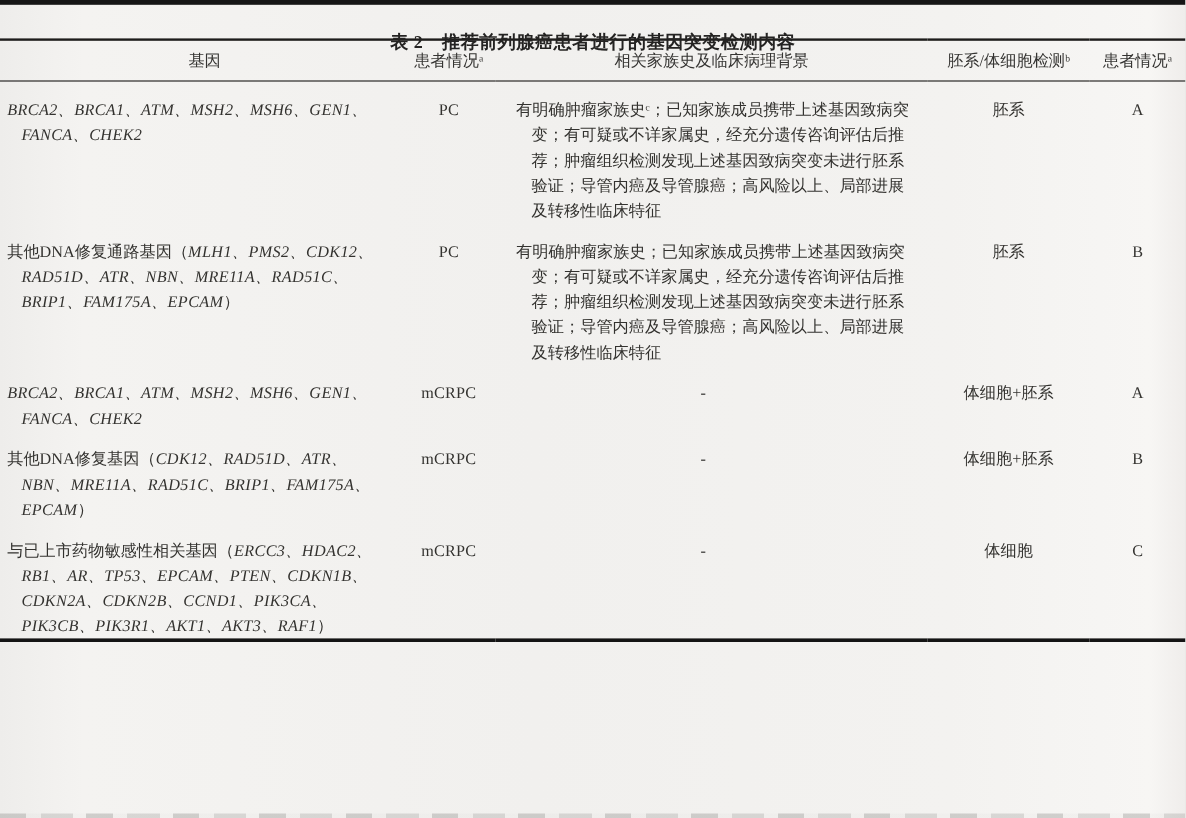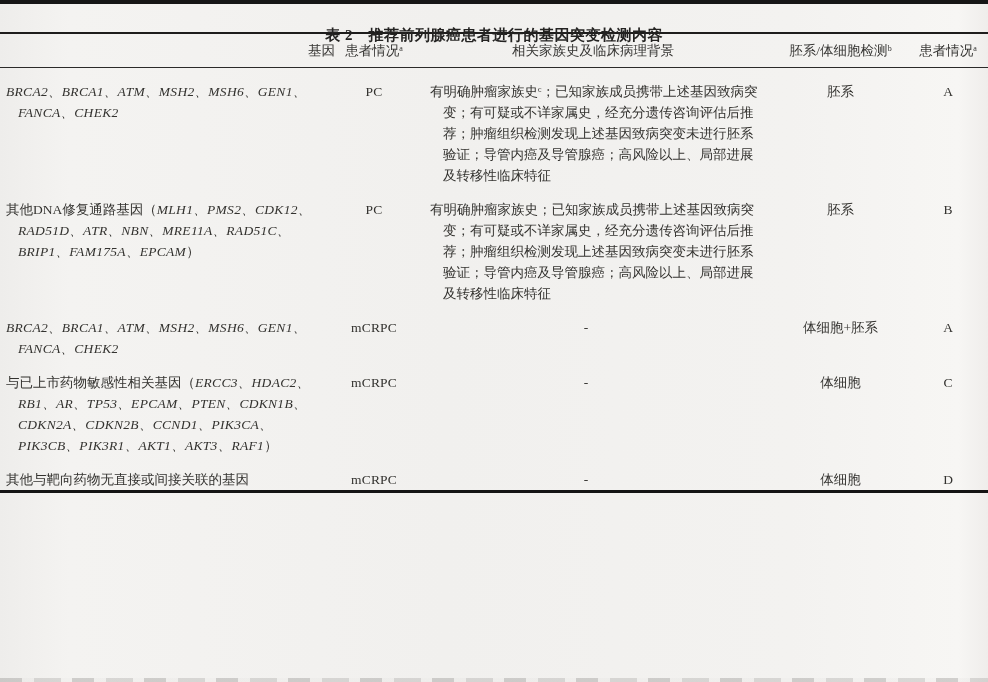--- a/index.html
+++ b/index.html
@@ -47,21 +47,21 @@
   col.c5 { width: 80px; }
 
   thead th {
     font-weight: normal;
     font-size: 13.5px;
     color: #353432;
     padding: 8px 0 7px 0;
     border-bottom: 1.5px solid #2b2a29;
     white-space: nowrap;
   }
-  thead th.h-gene { text-align: right; padding-left: 6px; }
+  thead th.h-gene { text-align: center; padding-left: 6px; }
   thead th.h-center { text-align: center; }
 
   tbody td {
     vertical-align: top;
     padding-top: 13px;
     line-height: 21px;
     color: #33322f;
   }
 
   td.c-gene { text-align: left; padding-left: 6px; padding-right: 10px; }
@@ -149,38 +149,38 @@
       <tr>
         <td class="c-gene">
           <span class="gene-wrap"><span class="gene-cn"></span><span class="gene-it">BRCA2、BRCA1、ATM、MSH2、MSH6、GEN1、FANCA、CHEK2</span><span class="gene-cn"></span></span>
         </td>
         <td class="c-patient">mCRPC</td>
         <td class="c-history dash">-</td>
         <td class="c-testing">体细胞+胚系</td>
         <td class="c-grade">A</td>
       </tr>
 
+      <tr>
+        <td class="c-gene">
+          <span class="gene-wrap"><span class="gene-cn">其他DNA修复基因（</span><span class="gene-it">CDK12、RAD51D、ATR、NBN、MRE11A、RAD51C、BRIP1、FAM175A、EPCAM</span><span class="gene-cn">）</span></span>
+        </td>
+        <td class="c-patient">mCRPC</td>
+        <td class="c-history dash">-</td>
+        <td class="c-testing">体细胞+胚系</td>
+        <td class="c-grade">B</td>
+      </tr>
 
       <tr>
         <td class="c-gene">
           <span class="gene-wrap"><span class="gene-cn">与已上市药物敏感性相关基因（</span><span class="gene-it">ERCC3、HDAC2、RB1、AR、TP53、EPCAM、PTEN、CDKN1B、CDKN2A、CDKN2B、CCND1、PIK3CA、PIK3CB、PIK3R1、AKT1、AKT3、RAF1</span><span class="gene-cn">）</span></span>
         </td>
         <td class="c-patient">mCRPC</td>
         <td class="c-history dash">-</td>
         <td class="c-testing">体细胞</td>
         <td class="c-grade">C</td>
       </tr>
 
-      <tr>
-        <td class="c-gene">
-          <span class="gene-wrap"><span class="gene-cn">其他与靶向药物无直接或间接关联的基因</span><span class="gene-it"></span><span class="gene-cn"></span></span>
-        </td>
-        <td class="c-patient">mCRPC</td>
-        <td class="c-history dash">-</td>
-        <td class="c-testing">体细胞</td>
-        <td class="c-grade">D</td>
-      </tr>
 
     </tbody>
   </table>
 
   <div class="footnote-smudge"></div>
 </div>
 
 </body></html>

